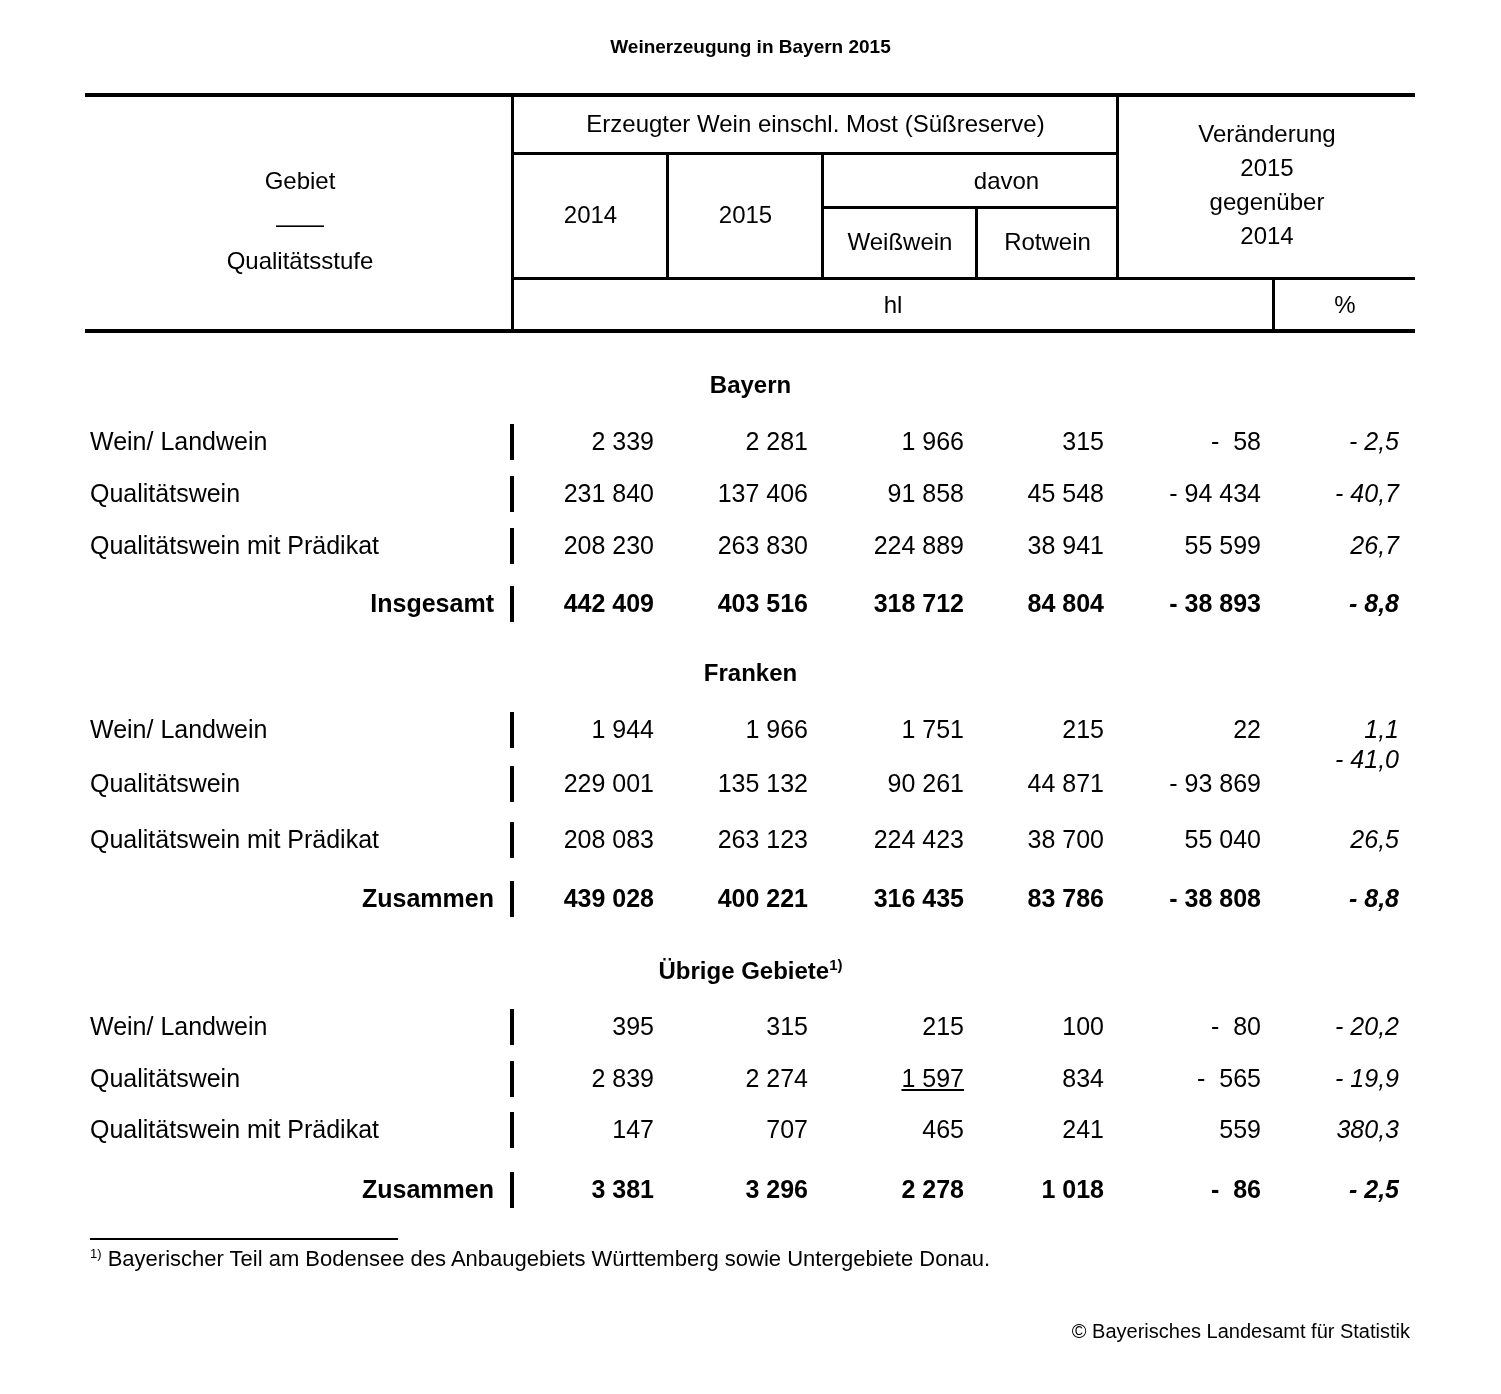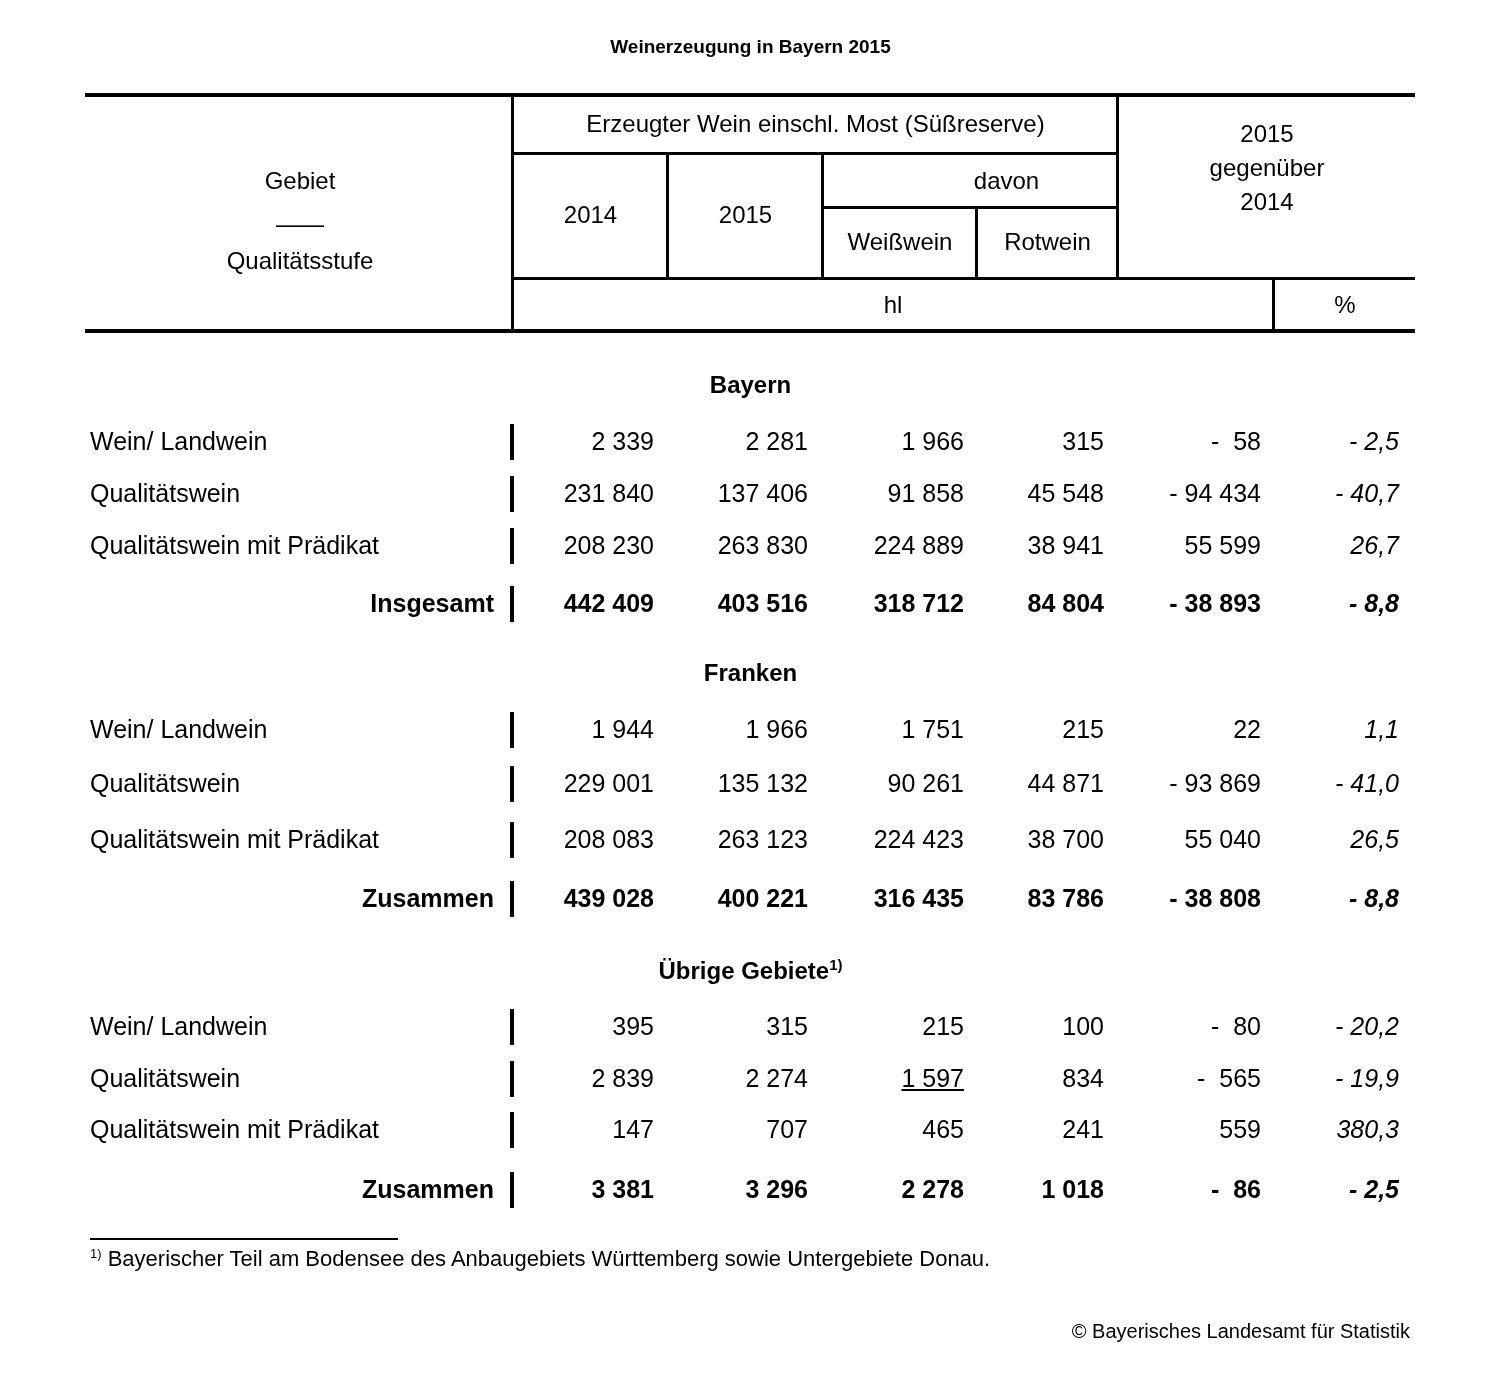--- a/index.html
+++ b/index.html
@@ -42,20 +42,21 @@
 <div class="hdr" style="left:88px;width:424px;top:164px;">Gebiet</div>
 <div class="hdr" style="left:88px;width:424px;top:207px;">——</div>
 <div class="hdr" style="left:88px;width:424px;top:244px;">Qualitätsstufe</div>
 <div class="hdr" style="left:514px;width:603px;top:107px;">Erzeugter Wein einschl. Most (Süßreserve)</div>
 <div class="hdr" style="left:514px;width:153px;top:198px;">2014</div>
 <div class="hdr" style="left:669px;width:153px;top:198px;">2015</div>
 <div class="hdr" style="left:824px;width:293px;top:164px;padding-left:36px;">davon</div>
 <div class="hdr" style="left:824px;width:152px;top:225px;">Weißwein</div>
 <div class="hdr" style="left:978px;width:139px;top:225px;">Rotwein</div>
 <div class="hdr" style="left:1119px;width:296px;top:117px;">
+  <div>Veränderung</div>
   <div>2015</div>
   <div>gegenüber</div>
   <div>2014</div>
 </div>
 <div class="hdr" style="left:514px;width:758px;top:288px;">hl</div>
 <div class="hdr" style="left:1275px;width:140px;top:288px;">%</div>
 
 <div class="section" style="top:371px;"><span>Bayern</span></div>
 
 <div>
@@ -112,21 +113,21 @@
   <div class="num ital" style="right:102px;top:715px;">1,1</div>
 </div>
 <div>
   <div class="label" style="top:769px;">Qualitätswein</div>
   <div class="rowbar" style="top:766px;"></div>
   <div class="num" style="right:847px;top:769px;">229 001</div>
   <div class="num" style="right:693px;top:769px;">135 132</div>
   <div class="num" style="right:537px;top:769px;">90 261</div>
   <div class="num" style="right:397px;top:769px;">44 871</div>
   <div class="num" style="right:240px;top:769px;">- 93 869</div>
-  <div class="num ital" style="right:102px;top:769px;">- 41,0</div>
+  <div class="num ital" style="right:102px;top:745px;">- 41,0</div>
 </div>
 <div>
   <div class="label" style="top:825px;">Qualitätswein mit Prädikat</div>
   <div class="rowbar" style="top:822px;"></div>
   <div class="num" style="right:847px;top:825px;">208 083</div>
   <div class="num" style="right:693px;top:825px;">263 123</div>
   <div class="num" style="right:537px;top:825px;">224 423</div>
   <div class="num" style="right:397px;top:825px;">38 700</div>
   <div class="num" style="right:240px;top:825px;">55 040</div>
   <div class="num ital" style="right:102px;top:825px;">26,5</div>

